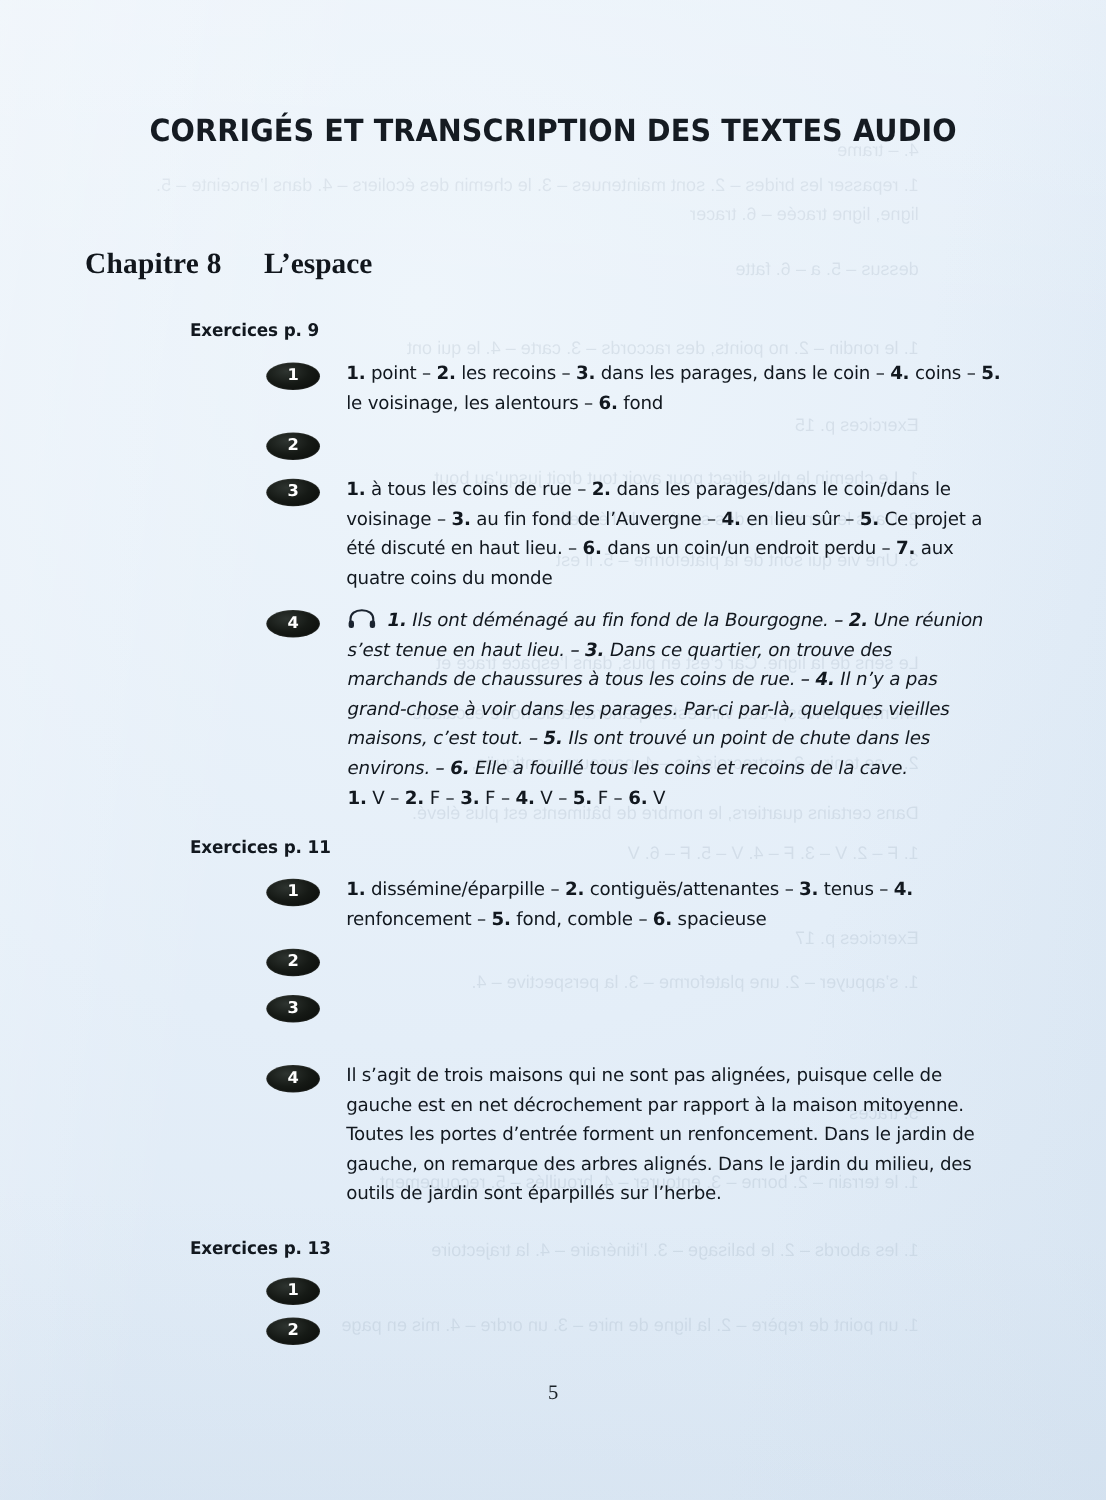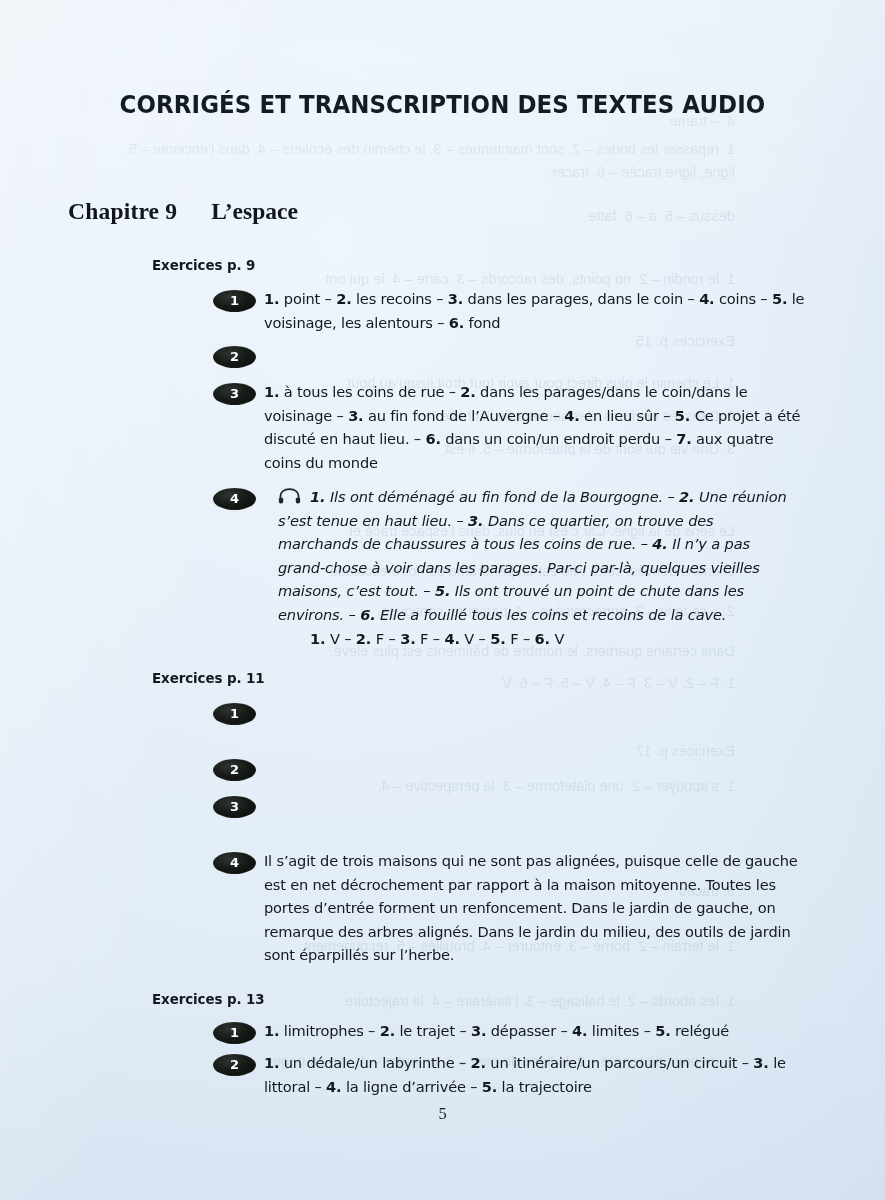--- a/index.html
+++ b/index.html
@@ -125,37 +125,36 @@
     background: radial-gradient(ellipse at 38% 32%, #2e3430 0%, #161a16 48%, #080a08 100%);
     color: #ffffff;
     font-family: "DejaVu Sans", sans-serif;
     font-weight: 700;
     font-size: 13px;
     line-height: 22px;
     text-align: center;
     box-shadow: 0 0 1px rgba(255,255,255,0.35) inset;
   }
   .ex-body {
-    margin-left: 51px;
+    margin-left: 64px;
     font-family: "DejaVu Sans", sans-serif;
     font-size: 14.6px;
     line-height: 23.6px;
     color: #12181f;
     letter-spacing: -0.18px;
     transform-origin: left top;
   }
   .ex-body b { font-weight: 700; }
   .ex-body.italic {
     font-style: italic;
     letter-spacing: -0.15px;
   }
   .ex-body .vf-line {
     font-style: normal;
     display: block;
-    margin-left: 32px;
   }
 
   
   .headphone {
     display: inline-block;
     width: 23px;
     height: 16px;
     vertical-align: -2px;
     margin-right: 9px;
   }
@@ -197,21 +196,21 @@
       <div class="bl" style="top: 935px; left: 150px; width: 640px;">1. le terrain – 2. borne – 3. entourer – 4. brouillés – 5. recoupement</div>
       <div class="bl" style="top: 990px; left: 150px; width: 640px;">1. les abords – 2. le balisage – 3. l’itinéraire – 4. la trajectoire</div>
       <div class="bl" style="top: 1050px; left: 150px; width: 640px;">1. un point de repère – 2. la ligne de mire – 3. un ordre – 4. mis en page</div>
     </div>
 
   <div class="content">
 
     <h1 class="doc-title">CORRIGÉS ET TRANSCRIPTION DES TEXTES AUDIO</h1>
 
     <div class="chapter">
-      <span class="ch-label">Chapitre 9</span><span class="ch-name">L’espace</span>
+      <span class="ch-label">Chapitre 8</span><span class="ch-name">L’espace</span>
     </div>
 
     <div class="section" style="top:0">
       <div class="section-title" style="top:257px">Exercices p. 9</div>
 
       <div class="ex" style="top:287px">
         <span class="badge">1</span>
         <div class="ex-body"><b>1.</b> point – <b>2.</b> les recoins – <b>3.</b> dans les parages, dans le coin – <b>4.</b> coins – <b>5.</b> le voisinage, les alentours – <b>6.</b> fond</div>
       </div>
 
@@ -237,20 +236,21 @@
           <span class="vf-line"><b>1.</b> V – <b>2.</b> F – <b>3.</b> F – <b>4.</b> V – <b>5.</b> F – <b>6.</b> V</span>
         </div>
       </div>
     </div>
 
     <div class="section" style="top:0">
       <div class="section-title" style="top:670px">Exercices p. 11</div>
 
       <div class="ex" style="top:700px">
         <span class="badge">1</span>
+        <div class="ex-body"><b>1.</b> dissémine/éparpille – <b>2.</b> contiguës/attenantes – <b>3.</b> tenus – <b>4.</b> renfoncement – <b>5.</b> fond, comble – <b>6.</b> spacieuse</div>
       </div>
 
       <div class="ex" style="top:756px">
         <span class="badge">2</span>
       </div>
 
       <div class="ex" style="top:793px">
         <span class="badge">3</span>
       </div>
 
@@ -258,25 +258,23 @@
         <span class="badge">4</span>
         <div class="ex-body">Il s’agit de trois maisons qui ne sont pas alignées, puisque celle de gauche est en net décrochement par rapport à la maison mitoyenne. Toutes les portes d’entrée forment un renfoncement. Dans le jardin de gauche, on remarque des arbres alignés. Dans le jardin du milieu, des outils de jardin sont éparpillés sur l’herbe.</div>
       </div>
     </div>
 
     <div class="section" style="top:0">
       <div class="section-title" style="top:991px">Exercices p. 13</div>
 
       <div class="ex" style="top:1019px">
         <span class="badge">1</span>
-        <div class="ex-body"><b>1.</b> limitrophes – <b>2.</b> le trajet – <b>3.</b> dépasser – <b>4.</b> limites – <b>5.</b> relégué</div>
       </div>
 
       <div class="ex" style="top:1051px">
         <span class="badge">2</span>
-        <div class="ex-body"><b>1.</b> un dédale/un labyrinthe – <b>2.</b> un itinéraire/un parcours/un circuit – <b>3.</b> le littoral – <b>4.</b> la ligne d’arrivée – <b>5.</b> la trajectoire</div>
       </div>
     </div>
 
     <div class="page-number">5</div>
 
   </div>
 </div>
 
 </body></html>

